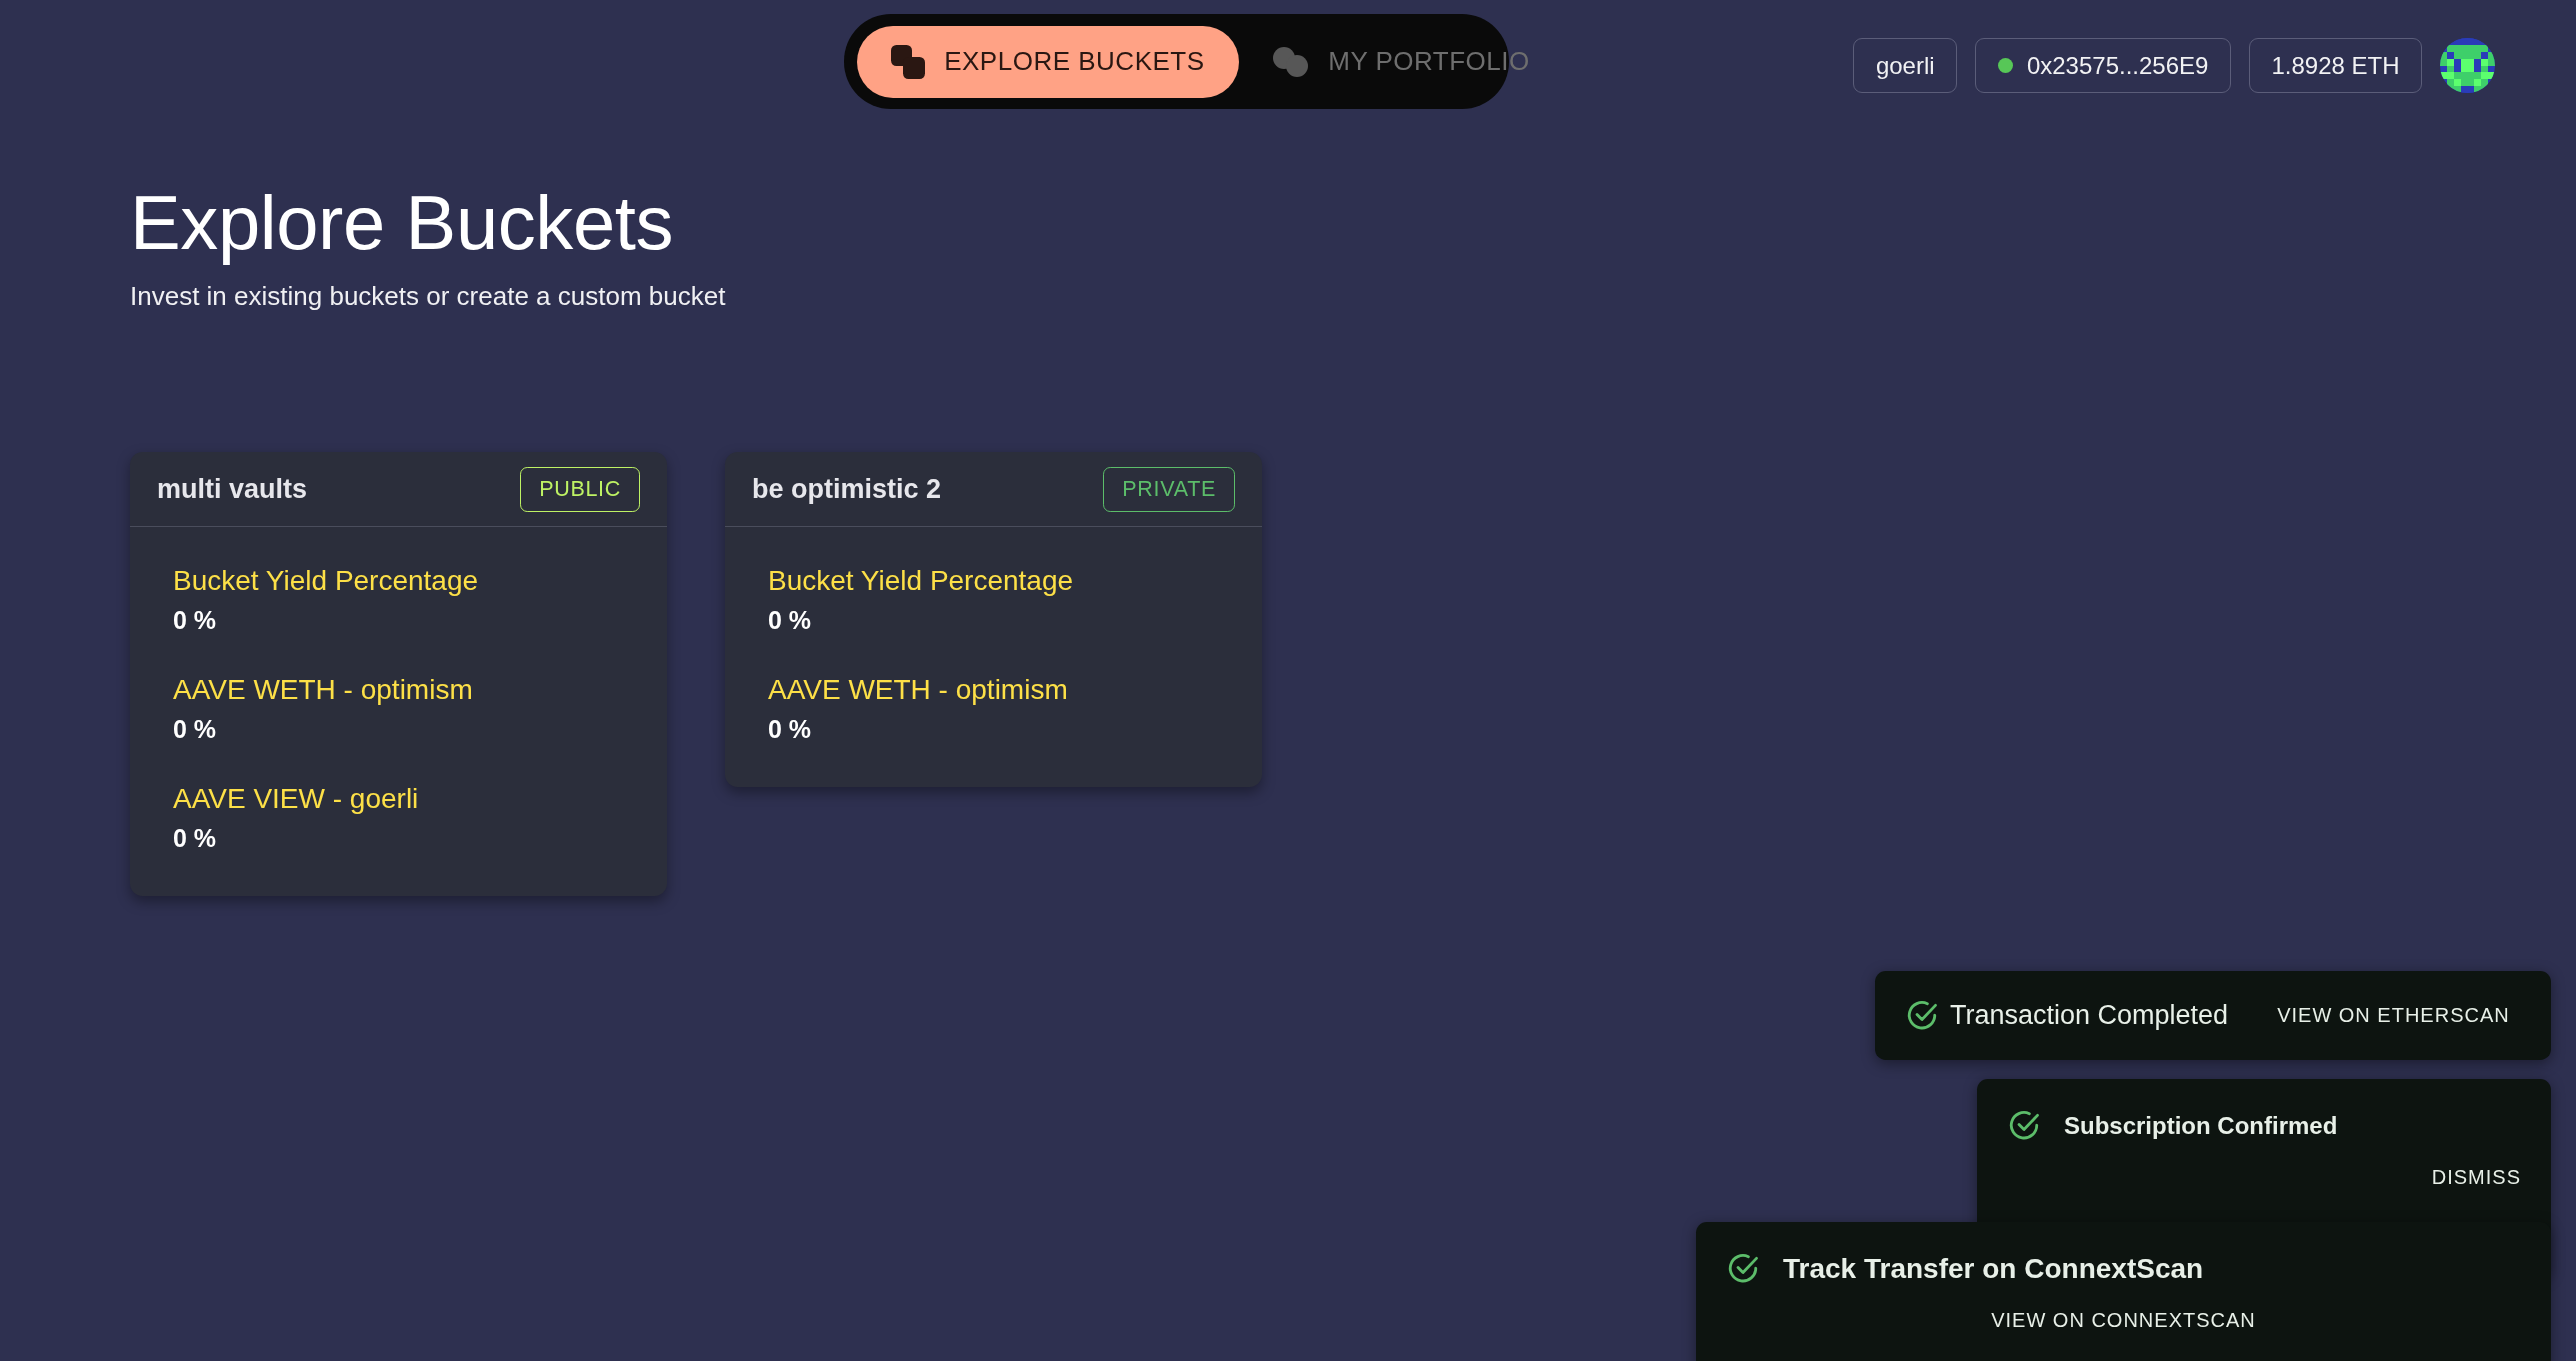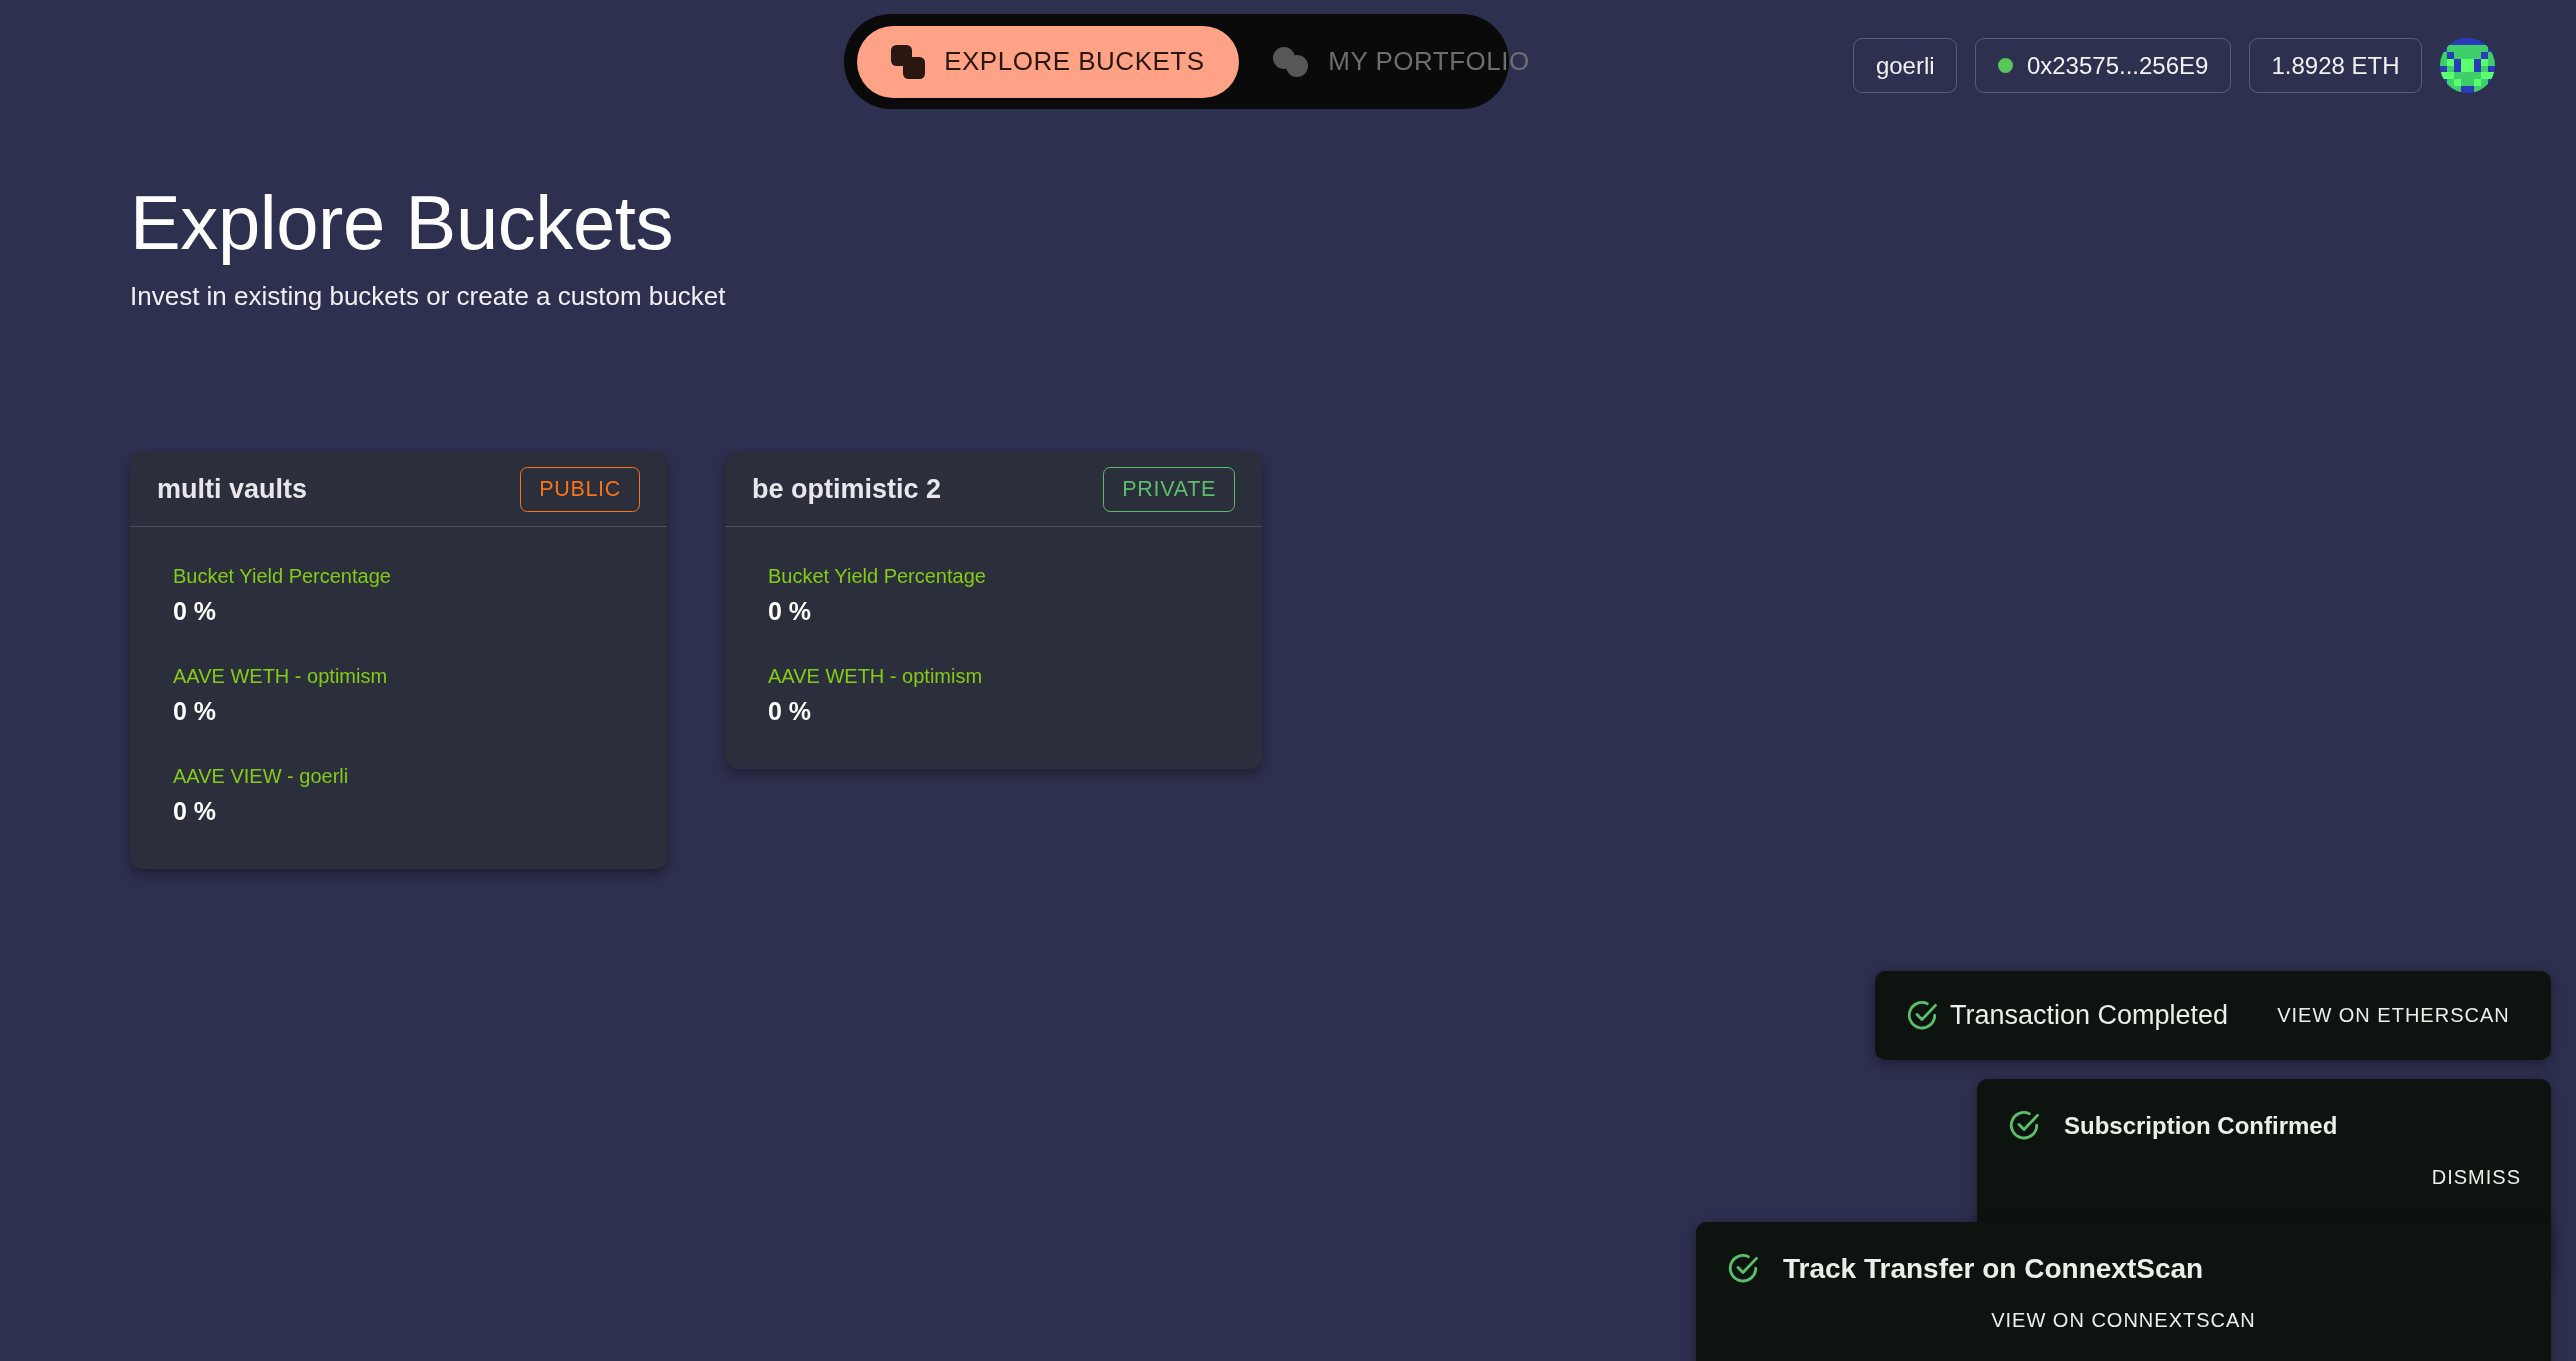--- a/index.html
+++ b/index.html
@@ -205,33 +205,33 @@
     font-size: 21.5px;
     letter-spacing: 0.7px;
     padding: 9px 18px;
     border-radius: 7.2px;
     border: 0.9px solid currentColor;
     background: transparent;
     cursor: pointer;
     white-space: nowrap;
   }
 
-  .badge.public { color: #f97316; }
+  .badge.public { color: #bef264; }
   .badge.private { color: #5cbd6a; }
 
   .card-body {
     padding: 38px 43px 43px 43px;
   }
 
   .metric { margin-bottom: 39px; }
   .metric:last-child { margin-bottom: 0; }
 
   .metric-label {
-    font-size: 20px;
-    color: #84cc16;
+    font-size: 28px;
+    color: #fde047;
     margin-bottom: 9px;
   }
 
   .metric-value {
     font-size: 25px;
     font-weight: 700;
     color: #ffffff;
   }
 
   

